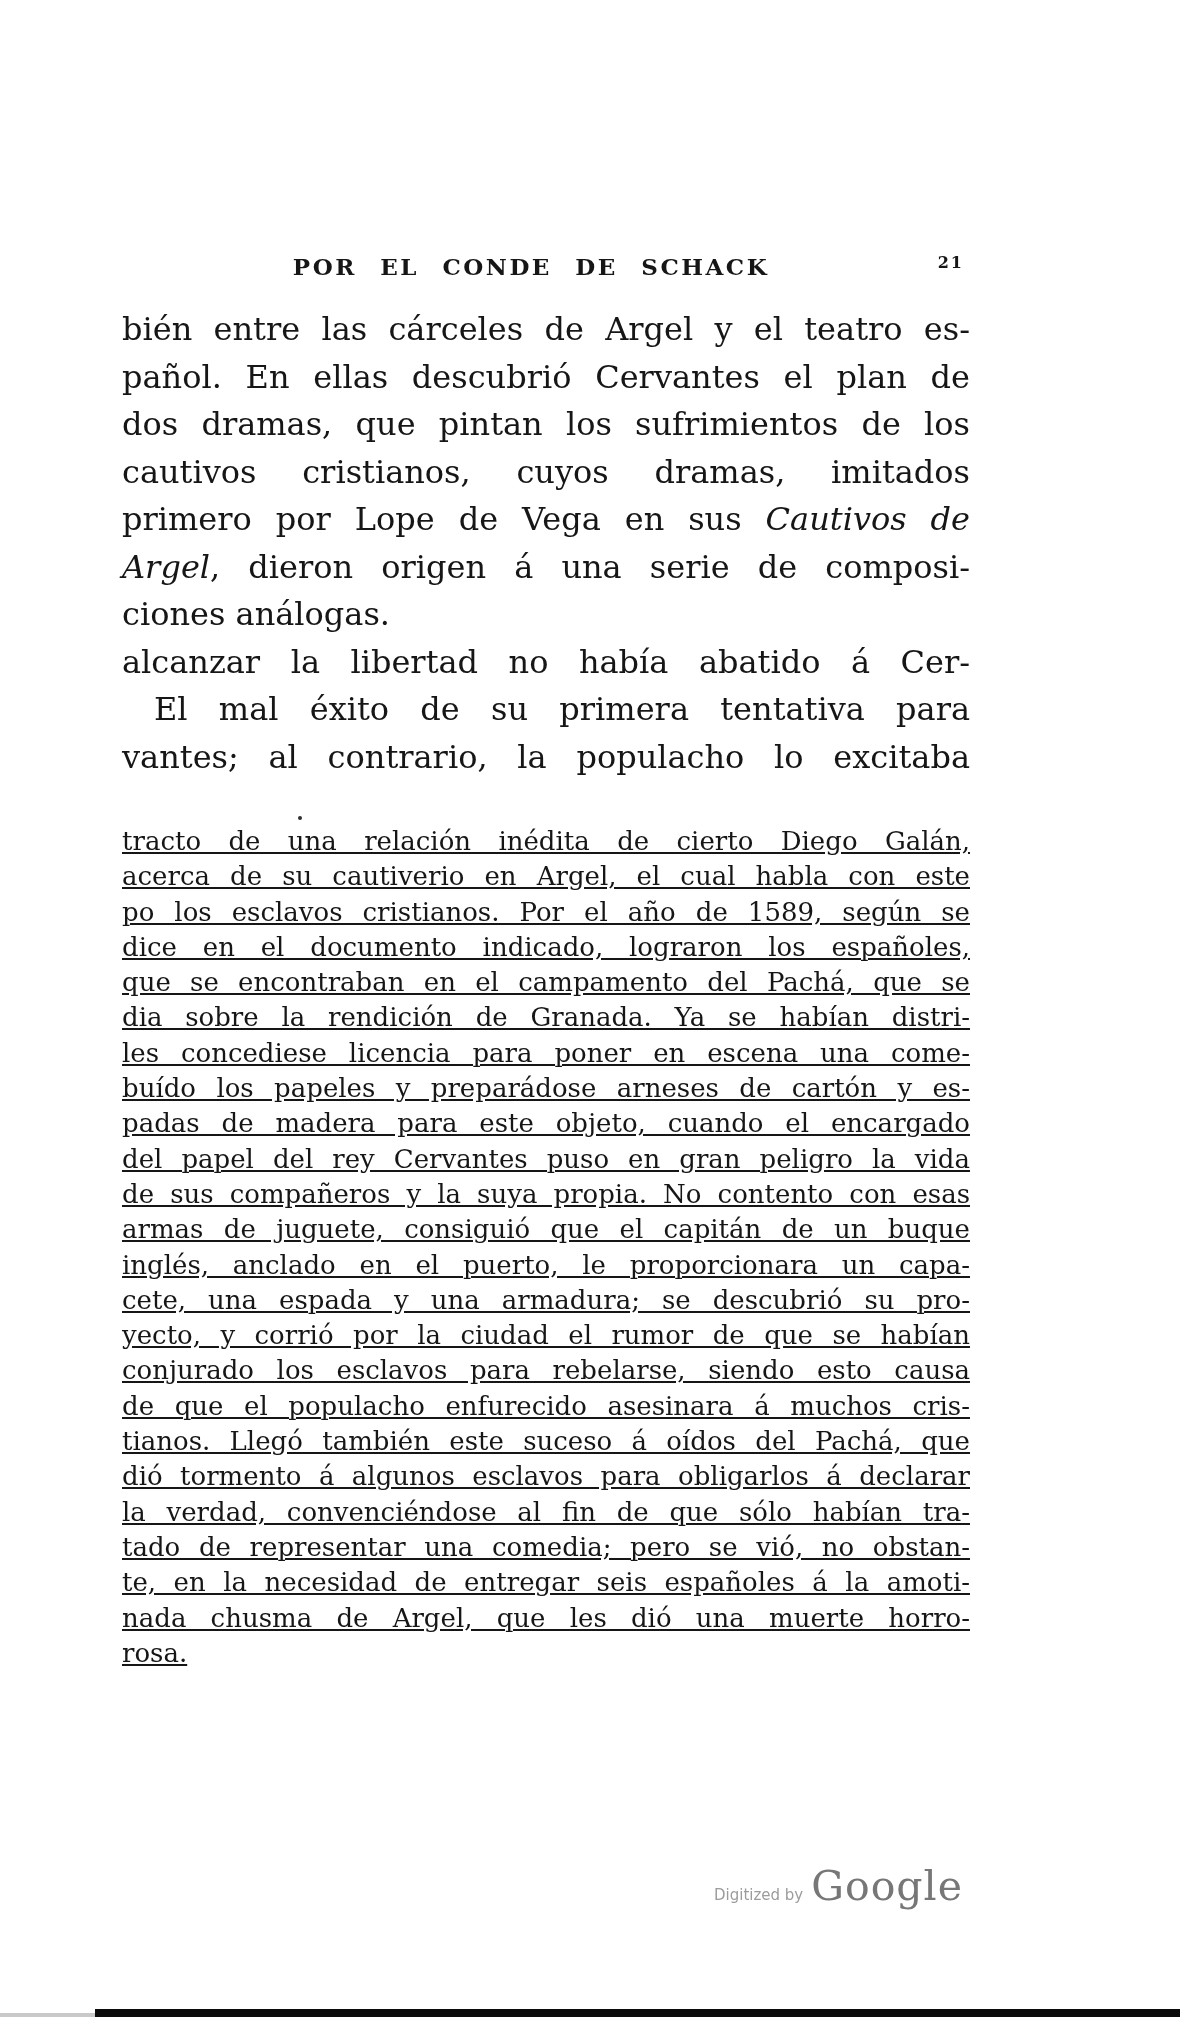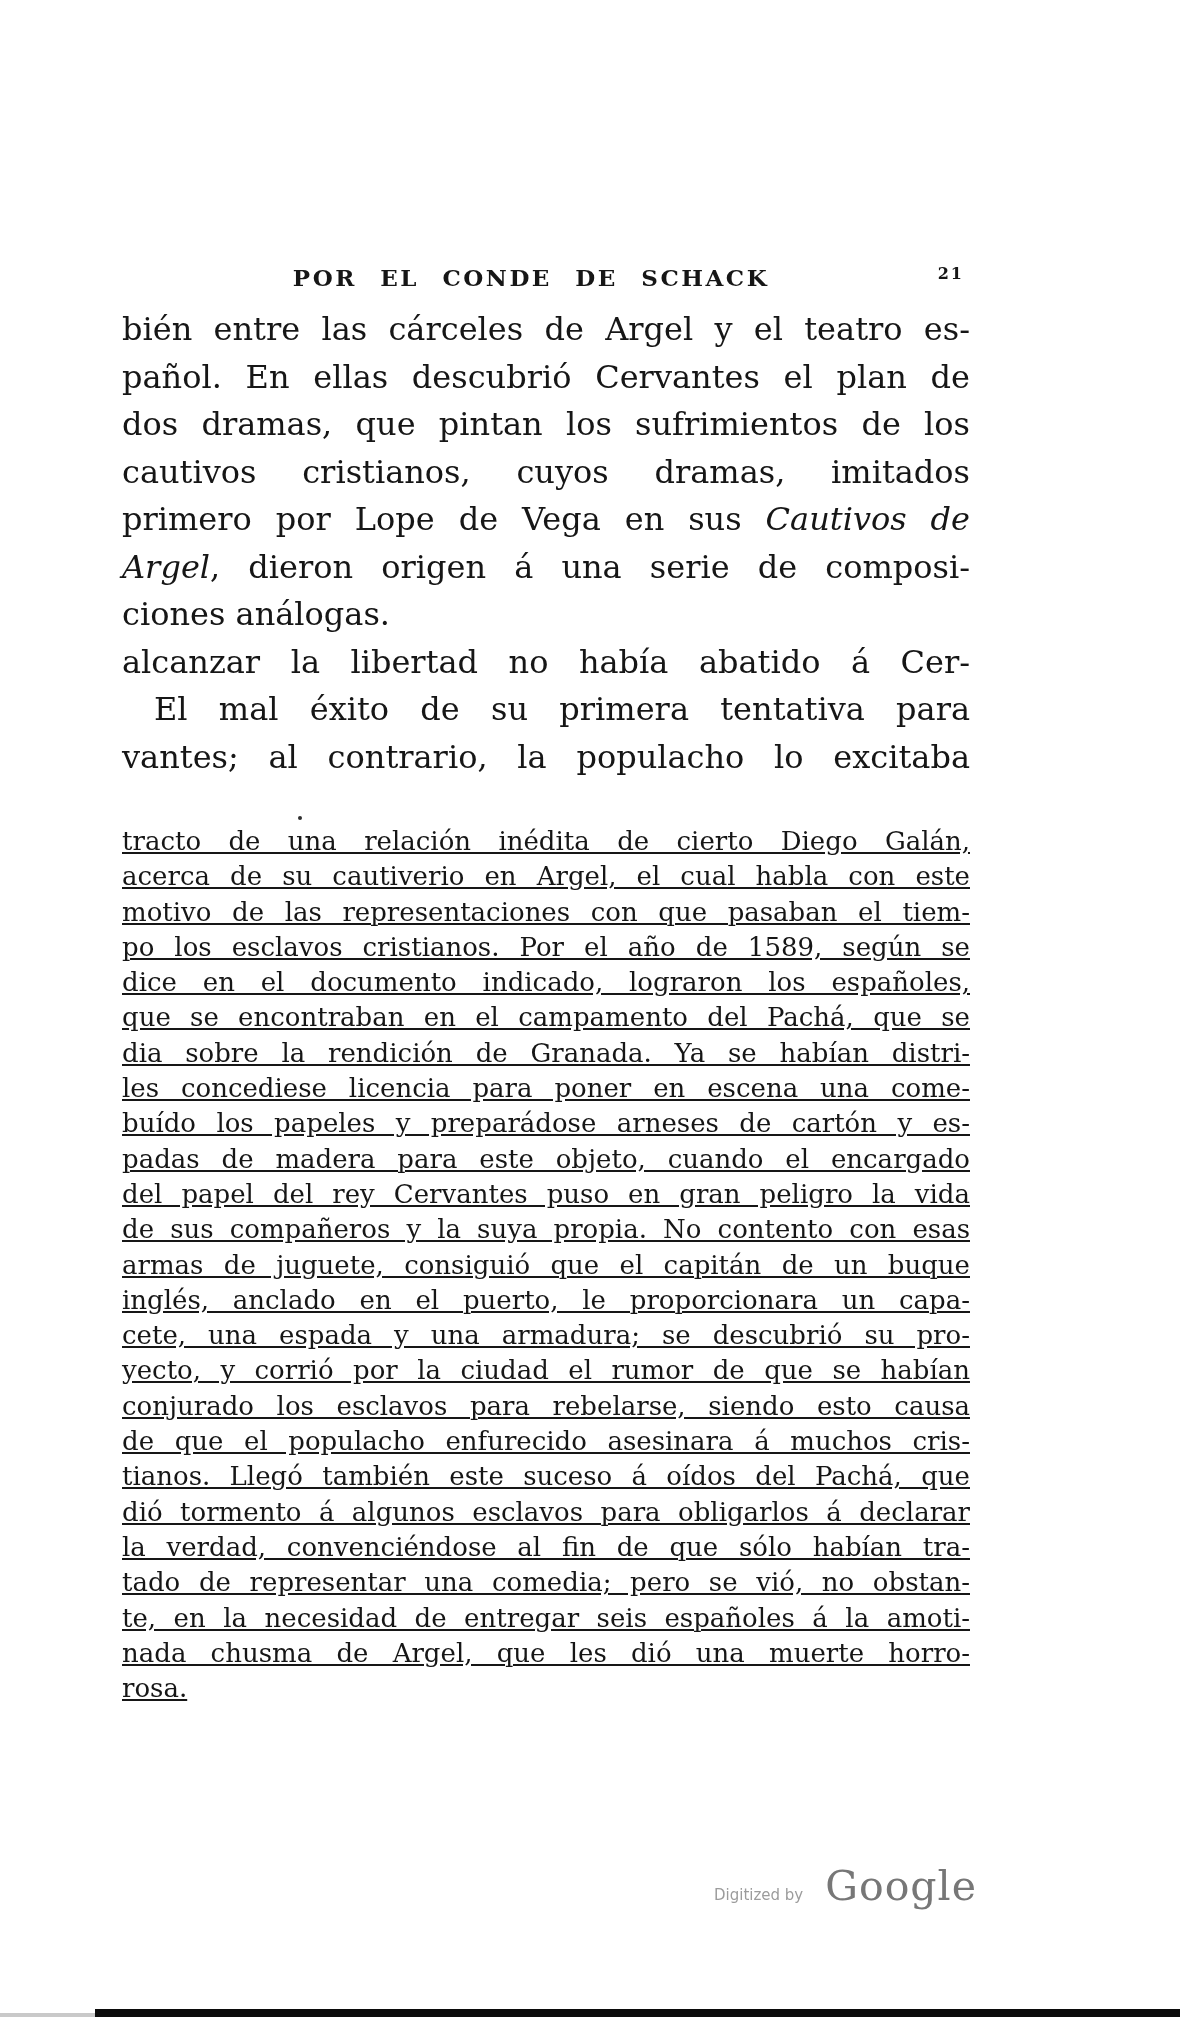--- a/index.html
+++ b/index.html
@@ -6,21 +6,21 @@
   html,body { background:#ffffff; }
   .page {
     position:relative;
     width:1180px; height:2017px;
     background:#ffffff;
     overflow:hidden;
     font-family:"DejaVu Serif", serif;
     color:#161616;
   }
   .running-head {
-    position:absolute; top:264px; left:122px; width:848px; height:34px;
+    position:absolute; top:253px; left:122px; width:848px; height:34px;
   }
   .head-title {
     text-align:center;
     font-size:23px; font-weight:bold;
     letter-spacing:2.5px; word-spacing:13px;
     padding-right:30px;
   }
   .page-num {
     position:absolute; right:6px; top:0;
     font-size:16px; font-weight:bold; letter-spacing:2px;
@@ -36,21 +36,21 @@
   .line { text-align:justify; text-align-last:justify; }
   .line.flush { text-align-last:left; }
   .line.indent { text-indent:32px; }
   .artifact-dot {
     position:absolute; left:298px; top:816px;
     width:4px; height:4px; border-radius:50%;
     background:#2f2f2f;
   }
   .watermark {
     position:absolute; left:714px; top:1862px;
-    display:flex; align-items:baseline; gap:22px;
+    display:flex; align-items:baseline; gap:8px;
     white-space:nowrap;
   }
   .wm-prefix {
     font-family:"DejaVu Sans", sans-serif;
     font-size:15px; color:#9c9c9c;
   }
   .wm-brand {
     font-family:"DejaVu Serif", serif;
     font-size:41px; color:#777777; letter-spacing:1px;text-align:right;
   }
@@ -88,21 +88,20 @@
         <div class="line indent">El mal éxito de su primera tentativa para</div>
         <div class="line">vantes; al contrario, la populacho lo excitaba</div>
       </div>
   </div>
 
   <div class="artifact-dot"></div>
 
   <div class="footnote-block">
       <div class="line">tracto de una relación inédita de cierto Diego Galán,</div>
       <div class="line">acerca de su cautiverio en Argel, el cual habla con este</div>
-      <div class="line">motivo de las representaciones con que pasaban el tiem-</div>
       <div class="line">po los esclavos cristianos. Por el año de 1589, según se</div>
       <div class="line">dice en el documento indicado, lograron los españoles,</div>
       <div class="line">que se encontraban en el campamento del Pachá, que se</div>
       <div class="line">dia sobre la rendición de Granada. Ya se habían distri-</div>
       <div class="line">les concediese licencia para poner en escena una come-</div>
       <div class="line">buído los papeles y preparádose arneses de cartón y es-</div>
       <div class="line">padas de madera para este objeto, cuando el encargado</div>
       <div class="line">del papel del rey Cervantes puso en gran peligro la vida</div>
       <div class="line">de sus compañeros y la suya propia. No contento con esas</div>
       <div class="line">armas de juguete, consiguió que el capitán de un buque</div>

